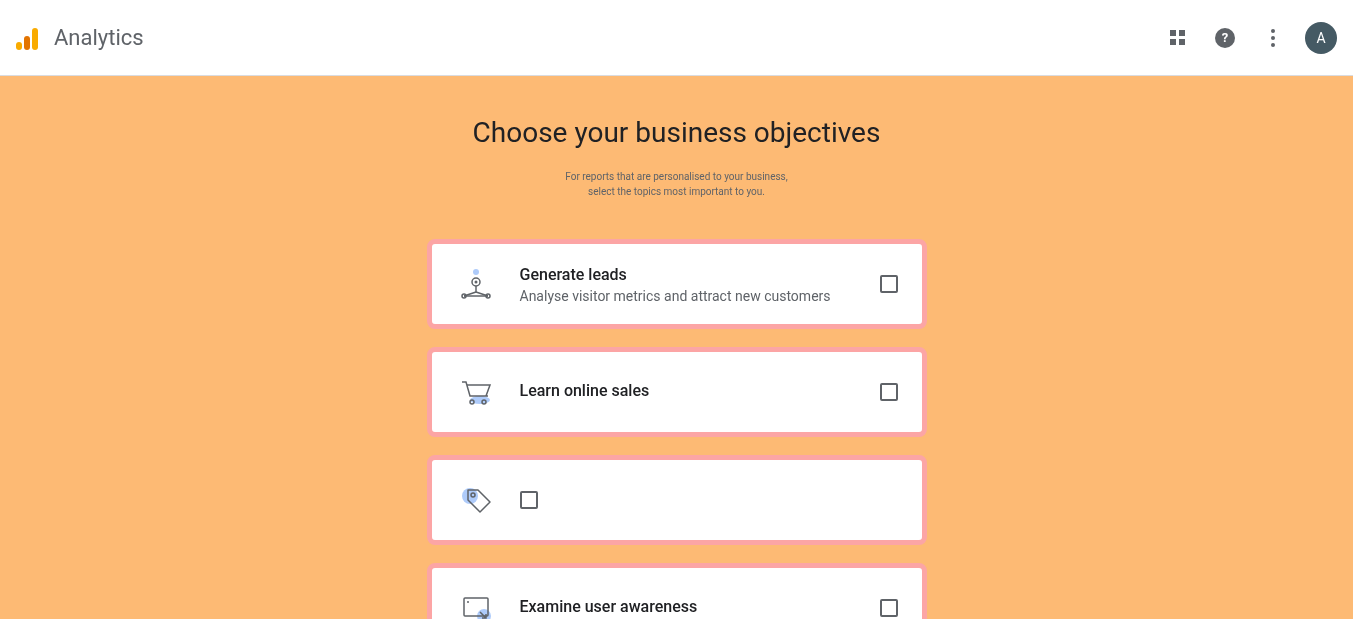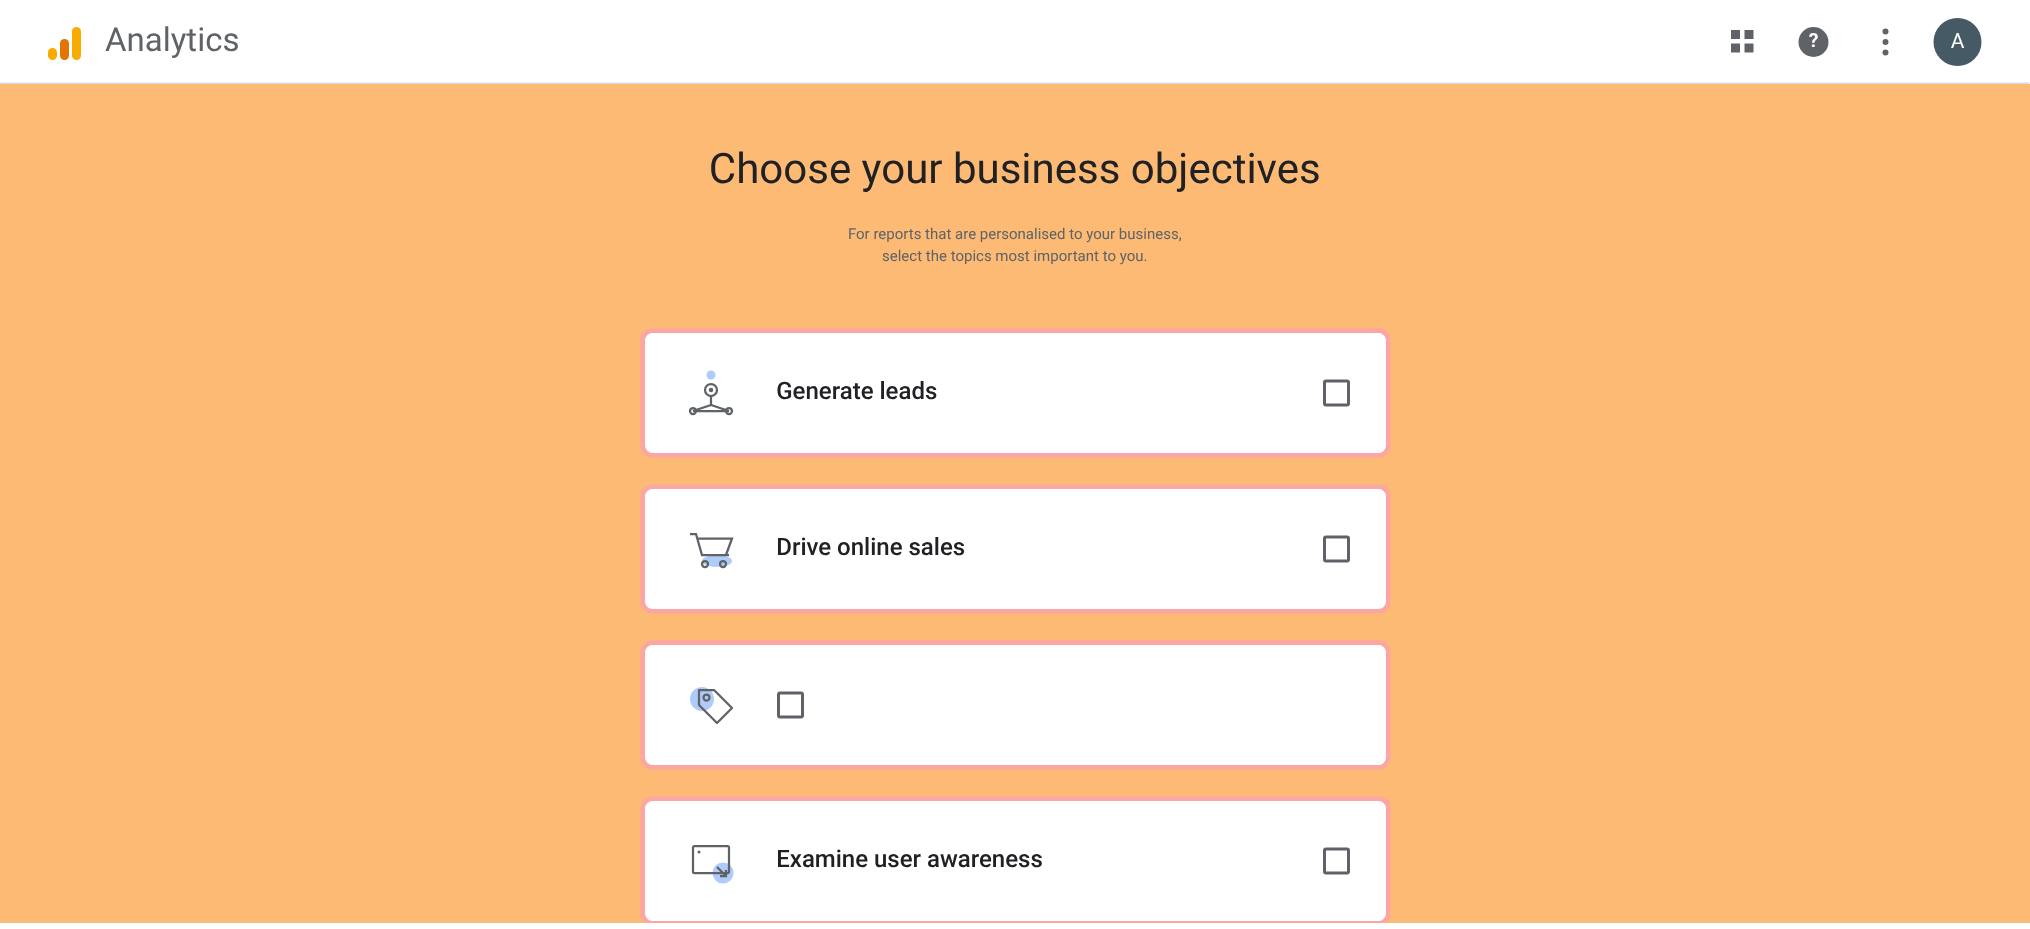--- a/index.html
+++ b/index.html
@@ -8,24 +8,24 @@
       box-sizing: border-box;
     }
     body {
       font-family: 'Google Sans', Roboto, Arial, sans-serif;
       background: #fff;
       width: 1353px;
       height: 619px;
       overflow: hidden;
     }
     .header {
-      height: 56px;
-      display: flex;
-      align-items: center;
-      padding: 0 32px;
+      height: 76px;
+      display: flex;
+      align-items: center;
+      padding: 0 16px;
       border-bottom: 1px solid #dadce0;
       background: #fff;
     }
     .logo-area {
       display: flex;
       align-items: center;
       gap: 16px;
     }
     .logo-icon {
       display: flex;
@@ -140,21 +140,21 @@
     .page-subtitle {
       font-size: 10px;
       color: #5f6368;
       text-align: center;
       line-height: 1.5;
       margin-bottom: 40px;
       white-space: pre-line;
     }
     .card {
       background: #fff;
-      border: 3px solid #fca5a5;
+      border: 5px solid #fca5a5;
       border-radius: 8px;
       padding: 20px 24px;
       margin-bottom: 18px;
       display: flex;
       align-items: center;
       gap: 24px;
       cursor: pointer;
     }
     .card-icon {
       width: 40px;
@@ -236,35 +236,36 @@
               <line x1="18" y1="20" x2="18" y2="26" stroke="#5f6368" stroke-width="1.5"></line>
               <line x1="6" y1="30" x2="30" y2="30" stroke="#5f6368" stroke-width="1.5"></line>
               <line x1="18" y1="26" x2="6" y2="30" stroke="#5f6368" stroke-width="1.5"></line>
               <line x1="18" y1="26" x2="30" y2="30" stroke="#5f6368" stroke-width="1.5"></line>
               <circle cx="6" cy="30" r="2" fill="none" stroke="#5f6368" stroke-width="1.5"></circle>
               <circle cx="30" cy="30" r="2" fill="none" stroke="#5f6368" stroke-width="1.5"></circle>
             </svg>
           </div>
           <div class="card-body">
             <div class="card-title">Generate leads</div>
+            <div class="card-desc">Analyse visitor metrics and attract new customers</div>
           </div>
           <div class="card-check"></div>
         </div>
         <div class="card">
           <div class="card-icon">
             <svg width="36" height="36" viewBox="0 0 36 36">
               <ellipse cx="22" cy="26" rx="10" ry="4" fill="#aecbfa"></ellipse>
               <polyline points="4,8 8,8 12,22 30,22" fill="none" stroke="#5f6368" stroke-width="1.5"></polyline>
               <polyline points="9,11 32,11 28,22" fill="none" stroke="#5f6368" stroke-width="1.5"></polyline>
               <circle cx="14" cy="28" r="2" fill="none" stroke="#5f6368" stroke-width="1.5"></circle>
               <circle cx="26" cy="28" r="2" fill="none" stroke="#5f6368" stroke-width="1.5"></circle>
             </svg>
           </div>
           <div class="card-body">
-            <div class="card-title">Drive online sales</div>
+            <div class="card-title">Learn online sales</div>
           </div>
           <div class="card-check"></div>
         </div>
         <div class="card">
           <div class="card-icon">
             <svg width="36" height="36" viewBox="0 0 36 36">
               <circle cx="12" cy="14" r="8" fill="#aecbfa"></circle>
               <path d="M10 8 L20 8 L32 20 L22 30 L10 18 Z" fill="none" stroke="#5f6368" stroke-width="1.5" stroke-linejoin="round"></path>
               <circle cx="15" cy="13" r="2" fill="none" stroke="#5f6368" stroke-width="1.5"></circle>
             </svg>

